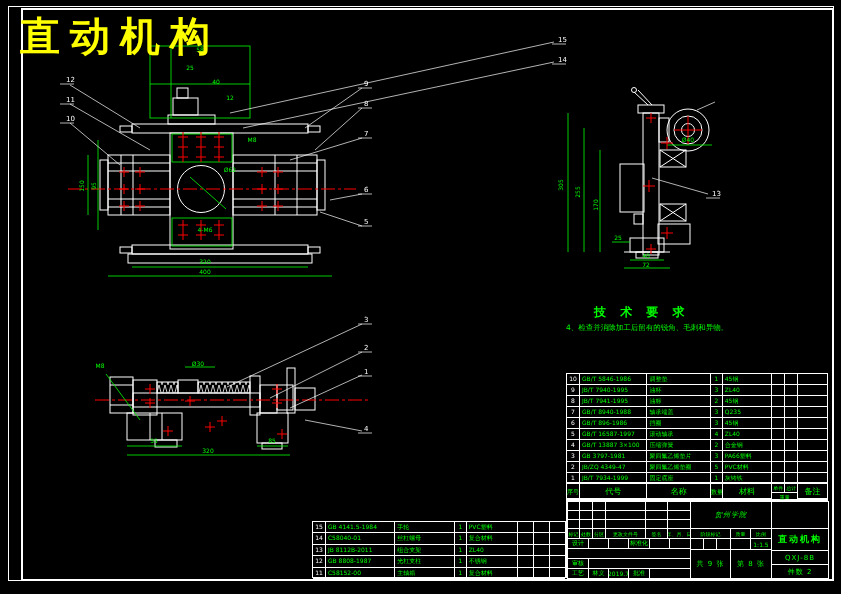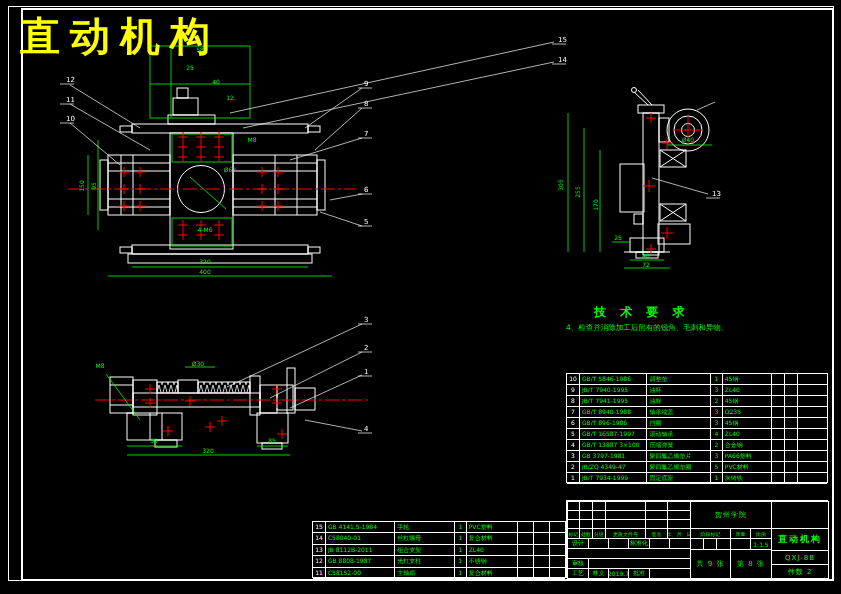--- a/index.html
+++ b/index.html
@@ -329,20 +329,35 @@
         <div class="gcell" style="width: 68px; line-height: 10px;">JB/T 7934-1999</div>
         <div class="gcell" style="width: 64px; line-height: 10px;">固定底座</div>
         <div class="gcell c-center" style="width: 12px; line-height: 10px;">1</div>
         <div class="gcell" style="width: 50px; line-height: 10px;">灰铸铁</div>
         <div class="gcell" style="width: 13px; line-height: 10px;"></div>
         <div class="gcell" style="width: 13px; line-height: 10px;"></div>
         <div class="gcell" style="width: 29px; line-height: 10px;"></div>
       </div>
     </div>
 
+  <div class="abs gtable" style="left:566px;top:483px;width:262px;height:17px;display:flex;">
+    <div class="gcell c-center" style="width:13px;line-height:16px;">序号</div>
+    <div class="gcell c-center" style="width:68px;line-height:16px;font-size:8px;">代号</div>
+    <div class="gcell c-center" style="width:64px;line-height:16px;font-size:8px;">名称</div>
+    <div class="gcell c-center" style="width:12px;line-height:16px;">数量</div>
+    <div class="gcell c-center" style="width:50px;line-height:16px;font-size:8px;">材料</div>
+    <div style="width:26px;box-sizing:border-box;border-right:1px solid #fff;display:flex;flex-direction:column;">
+      <div style="display:flex;flex:1;border-bottom:1px solid #fff;">
+        <div class="c-center" style="flex:1;border-right:1px solid #fff;color:#00ff00;font-size:5px;line-height:8px;">单件</div>
+        <div class="c-center" style="flex:1;color:#00ff00;font-size:5px;line-height:8px;">总计</div>
+      </div>
+      <div class="c-center" style="flex:1;color:#00ff00;font-size:5px;line-height:8px;">重量</div>
+    </div>
+    <div class="gcell c-center" style="width:29px;line-height:16px;font-size:8px;border-right:none;">备注</div>
+  </div>
 
   <div class="abs gtable" id="bom-left" style="left:312px;top:521px;width:254px;height:57px;">
       <div class="grow" style="height: 11.4px;">
         <div class="gcell c-num" style="width: 13px; line-height: 10.4px;">15</div>
         <div class="gcell" style="width: 70px; line-height: 10.4px;">GB 4141.5-1984</div>
         <div class="gcell" style="width: 60px; line-height: 10.4px;">手轮</div>
         <div class="gcell c-center" style="width: 12px; line-height: 10.4px;">1</div>
         <div class="gcell" style="width: 52px; line-height: 10.4px;">PVC塑料</div>
         <div class="gcell" style="width: 16px; line-height: 10.4px;"></div>
         <div class="gcell" style="width: 16px; line-height: 10.4px;"></div>
@@ -416,21 +431,21 @@
     <div class="tbcell" style="left:102px;top:37px;width:22px;height:11px;"></div>
     <div class="tbcell" style="left:0;top:47px;width:124px;height:11px;"></div>
     <div class="tbcell" style="left:0;top:57px;width:22px;height:11px;">审核</div>
     <div class="tbcell" style="left:21px;top:57px;width:103px;height:11px;"></div>
     <div class="tbcell" style="left:0;top:67px;width:22px;height:11px;">工艺</div>
     <div class="tbcell" style="left:21px;top:67px;width:21px;height:11px;">林义</div>
     <div class="tbcell" style="left:41px;top:67px;width:21px;height:11px;">2019.7</div>
     <div class="tbcell" style="left:61px;top:67px;width:22px;height:11px;">批准</div>
     <div class="tbcell" style="left:82px;top:67px;width:42px;height:11px;"></div>
 
-    <div class="tbcell tb-mid" style="left:123px;top:0;width:82px;height:28px;">贺州学院</div>
+    <div class="tbcell tb-mid" style="left:123px;top:0;width:82px;height:28px;font-style:italic;">贺州学院</div>
     <div class="tbcell" style="left:123px;top:27px;width:41px;height:11px;font-size:5px;">阶段标记</div>
     <div class="tbcell" style="left:163px;top:27px;width:21px;height:11px;font-size:5px;">质量</div>
     <div class="tbcell" style="left:183px;top:27px;width:22px;height:11px;font-size:5px;">比例</div>
     <div class="tbcell" style="left:123px;top:37px;width:14px;height:12px;"></div>
     <div class="tbcell" style="left:136px;top:37px;width:14px;height:12px;"></div>
     <div class="tbcell" style="left:149px;top:37px;width:15px;height:12px;"></div>
     <div class="tbcell" style="left:163px;top:37px;width:21px;height:12px;"></div>
     <div class="tbcell" style="left:183px;top:37px;width:22px;height:12px;">1:1.5</div>
     <div class="tbcell tb-mid" style="left:123px;top:48px;width:41px;height:30px;">共 9 张</div>
     <div class="tbcell tb-mid" style="left:163px;top:48px;width:42px;height:30px;">第 8 张</div>

